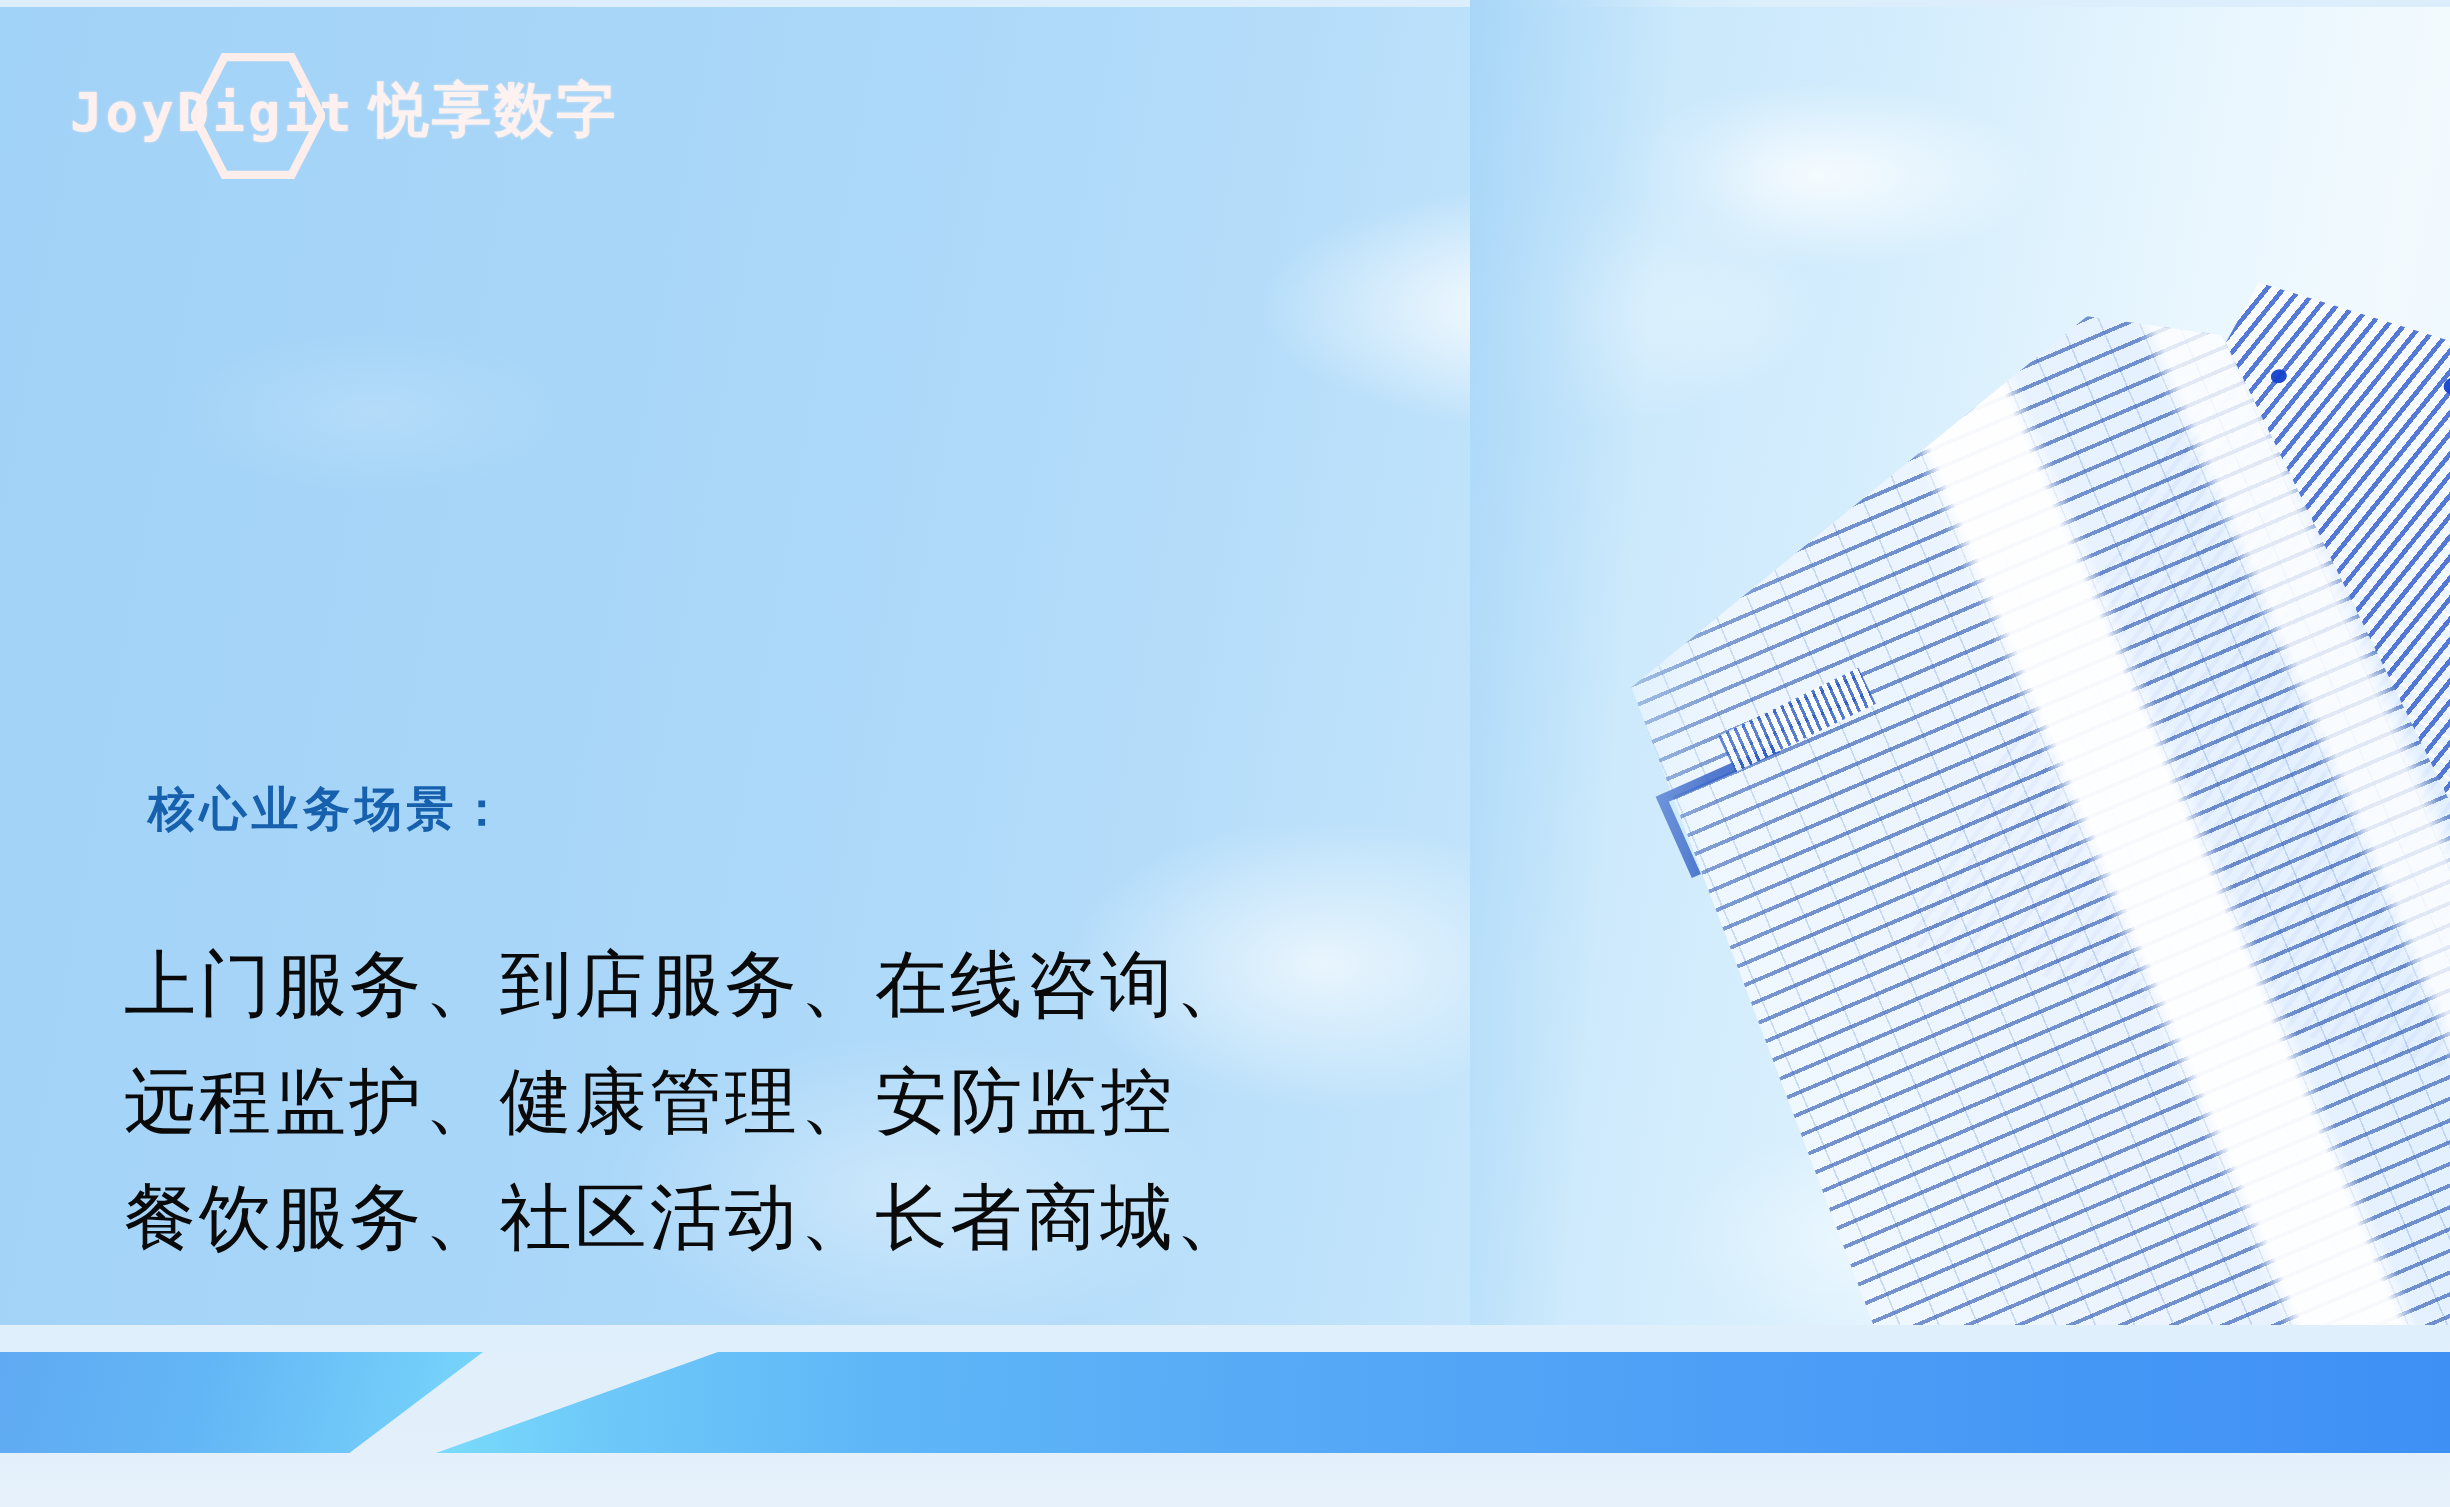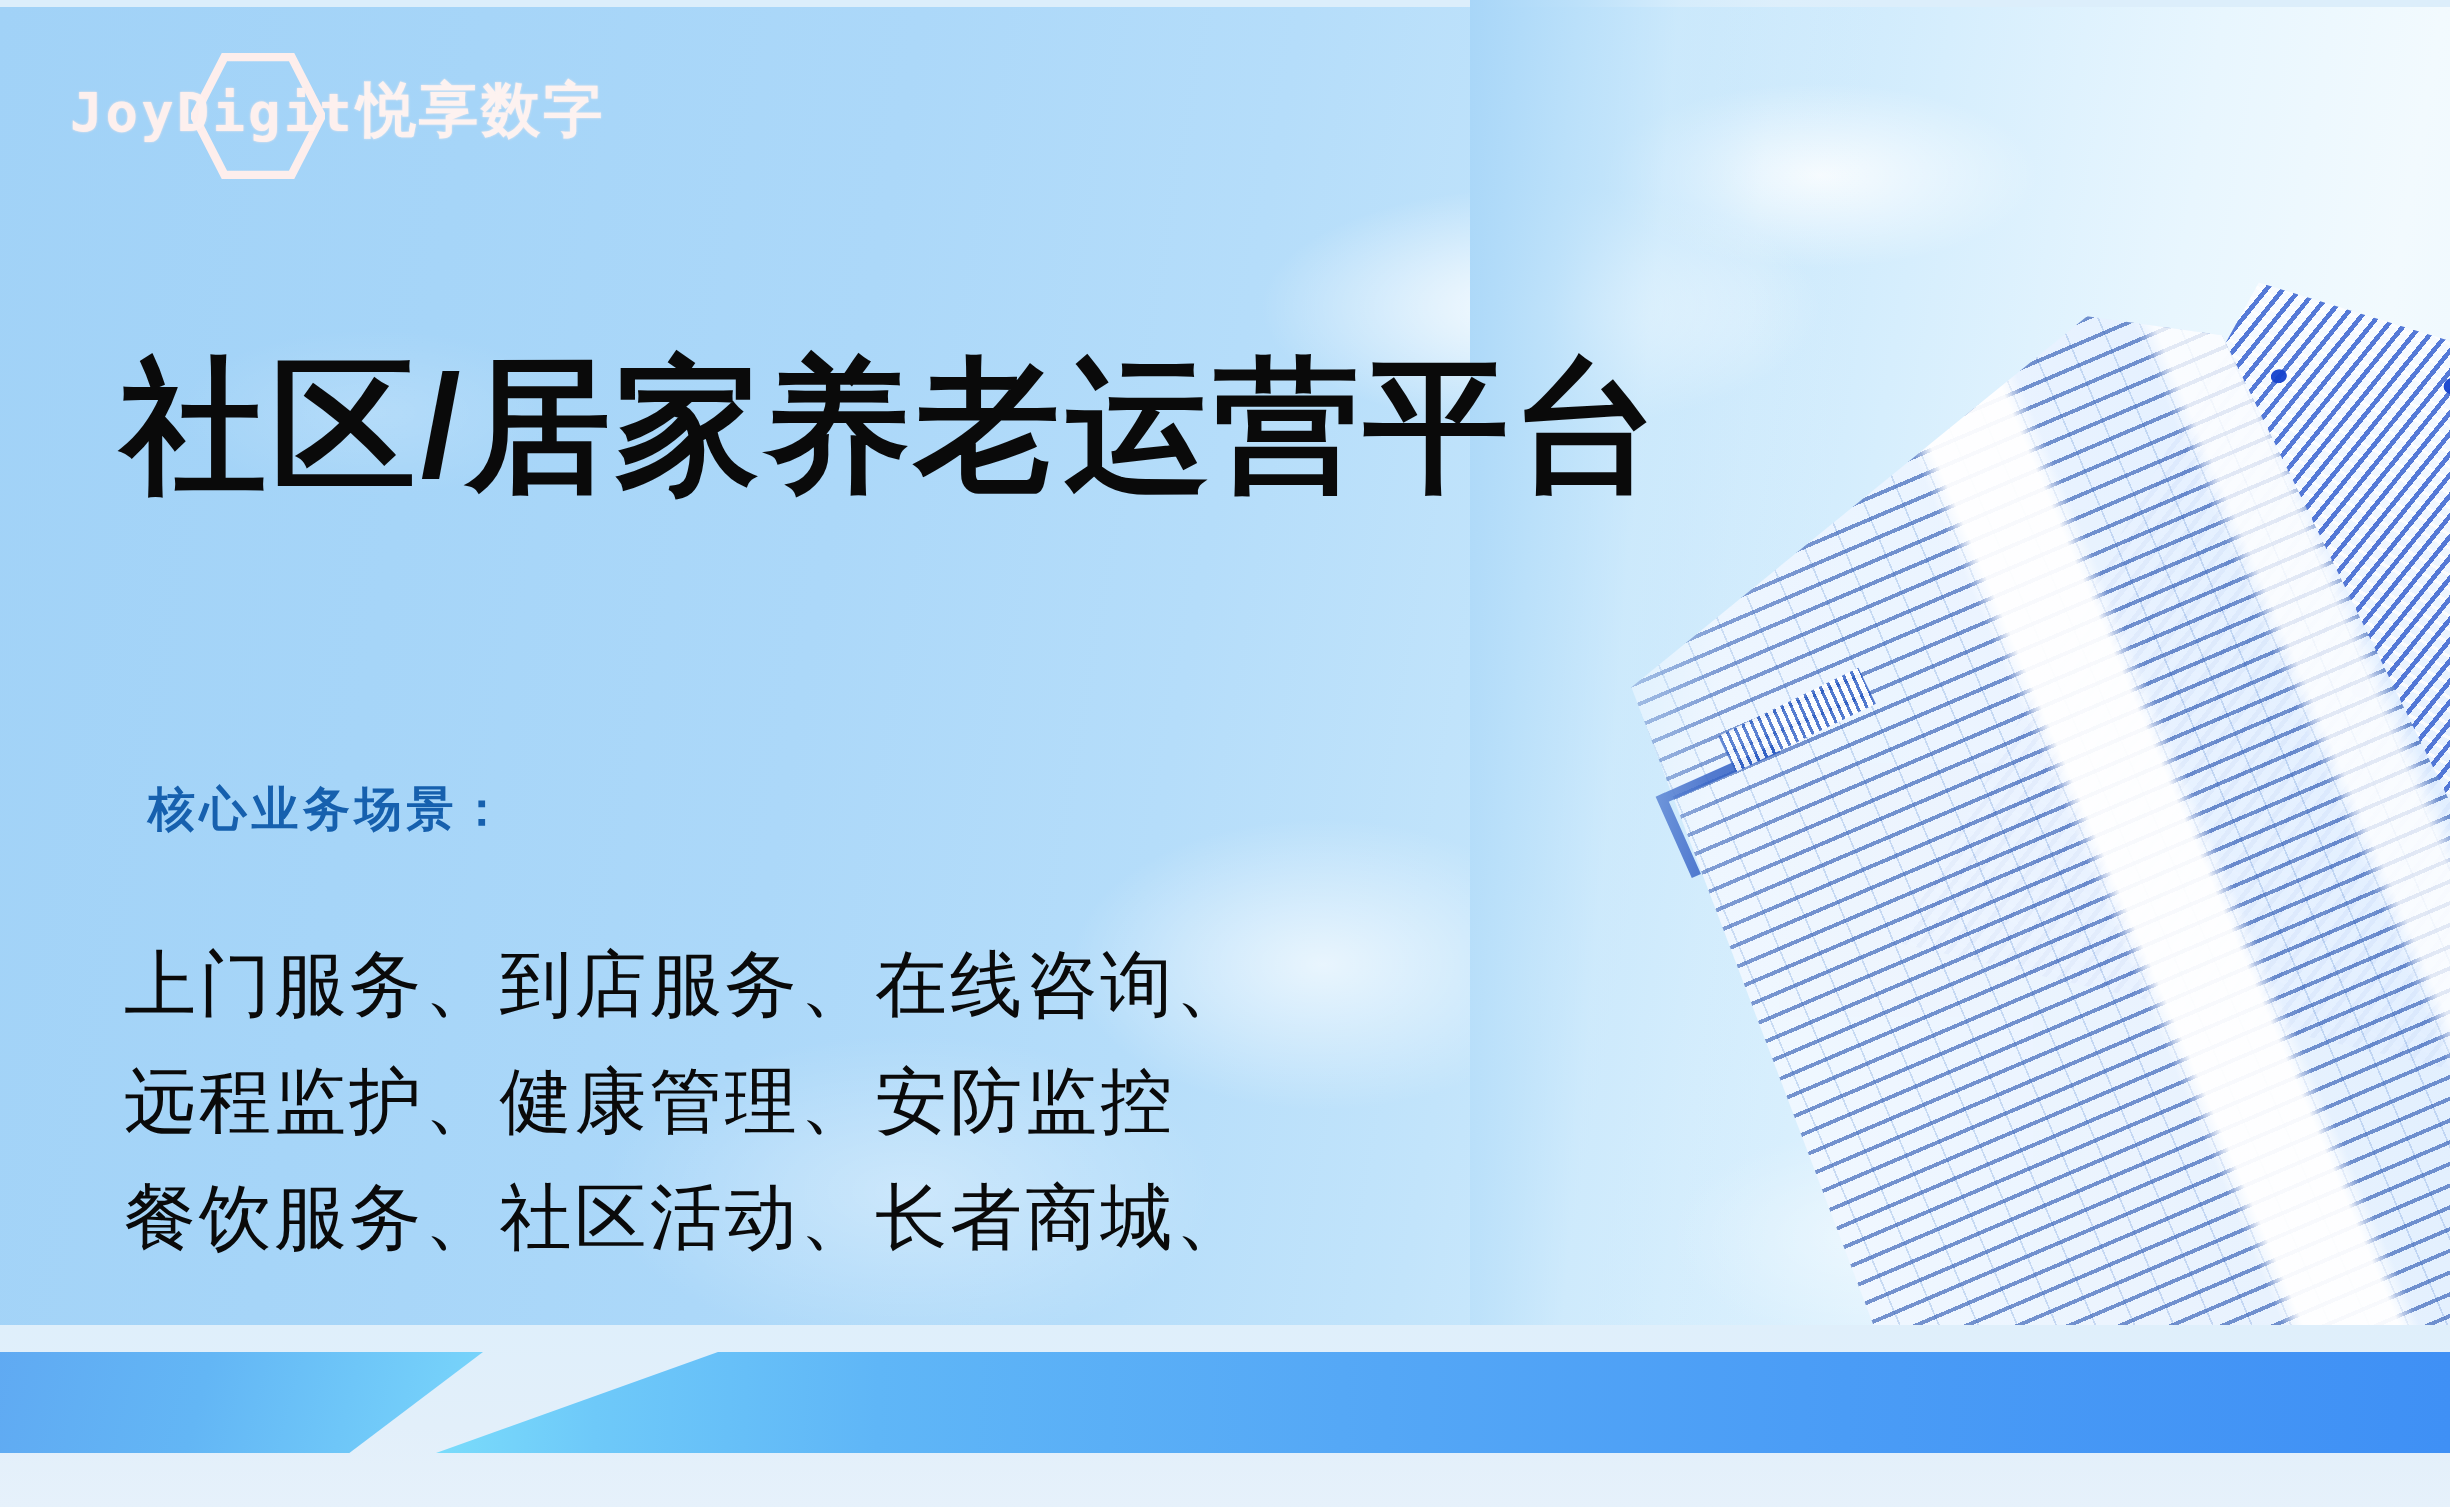--- a/index.html
+++ b/index.html
@@ -229,21 +229,21 @@
     top: 44px;
     font-size: 54px;
     font-weight: 700;
     letter-spacing: 3.1px;
     color: #fdf0ee;
     white-space: nowrap;
     font-family: "DejaVu Sans Mono", "Liberation Mono", monospace;
     text-shadow: 0 0 2.3px rgba(255,235,232,.9);
   }
   .logo-cn {
-    margin-left: 15px;
+    margin-left: 28px;
     font-size: 59px;
     font-weight: 700;
     letter-spacing: 3.1px;
     color: #fdf2f0;
     white-space: nowrap;
     text-shadow: 0 0 2.3px rgba(255,240,238,.8);
   }
 
   
   .headline {
@@ -356,21 +356,20 @@
   <div class="logo">
     <div class="logo-mark">
       <svg class="logo-hex" viewBox="0 0 172 162">
         <polygon points="43,5 129,5 168,81 129,157 43,157 4,81" fill="none" stroke="#fdeeec" stroke-width="11" stroke-linejoin="miter"></polygon>
       </svg>
       <div class="logo-word">JoyDigit</div>
     </div>
     <div class="logo-cn">悦享数字</div>
   </div>
 
-  <h1 class="headline">社区/居家养老运营平台</h1>
 
   <div class="section-title">核心业务场景：</div>
 
   <div class="scenarios">
     <div>上门服务、到店服务、在线咨询、</div>
     <div>远程监护、健康管理、安防监控</div>
     <div>餐饮服务、社区活动、长者商城、</div>
   </div>
 
   <div class="footer">

